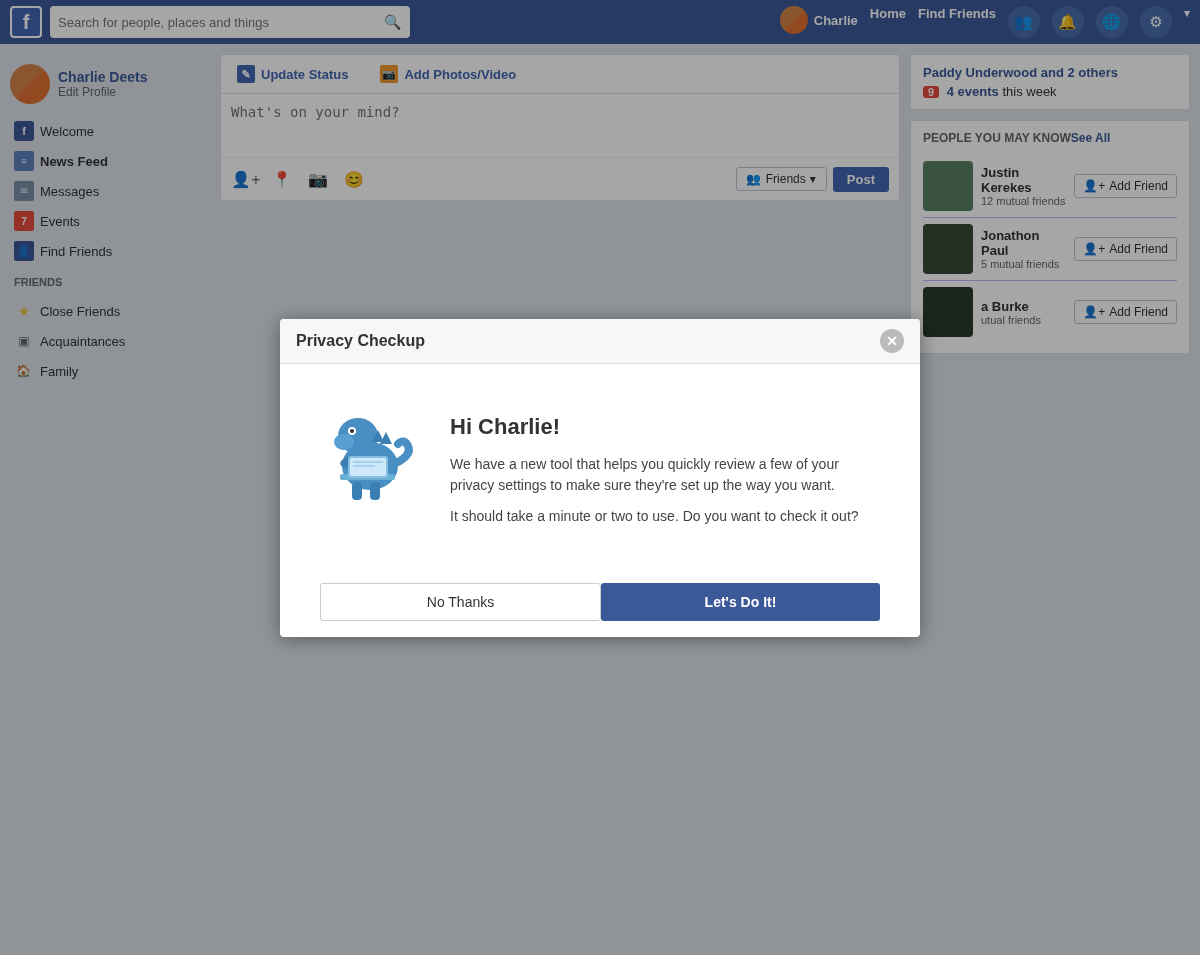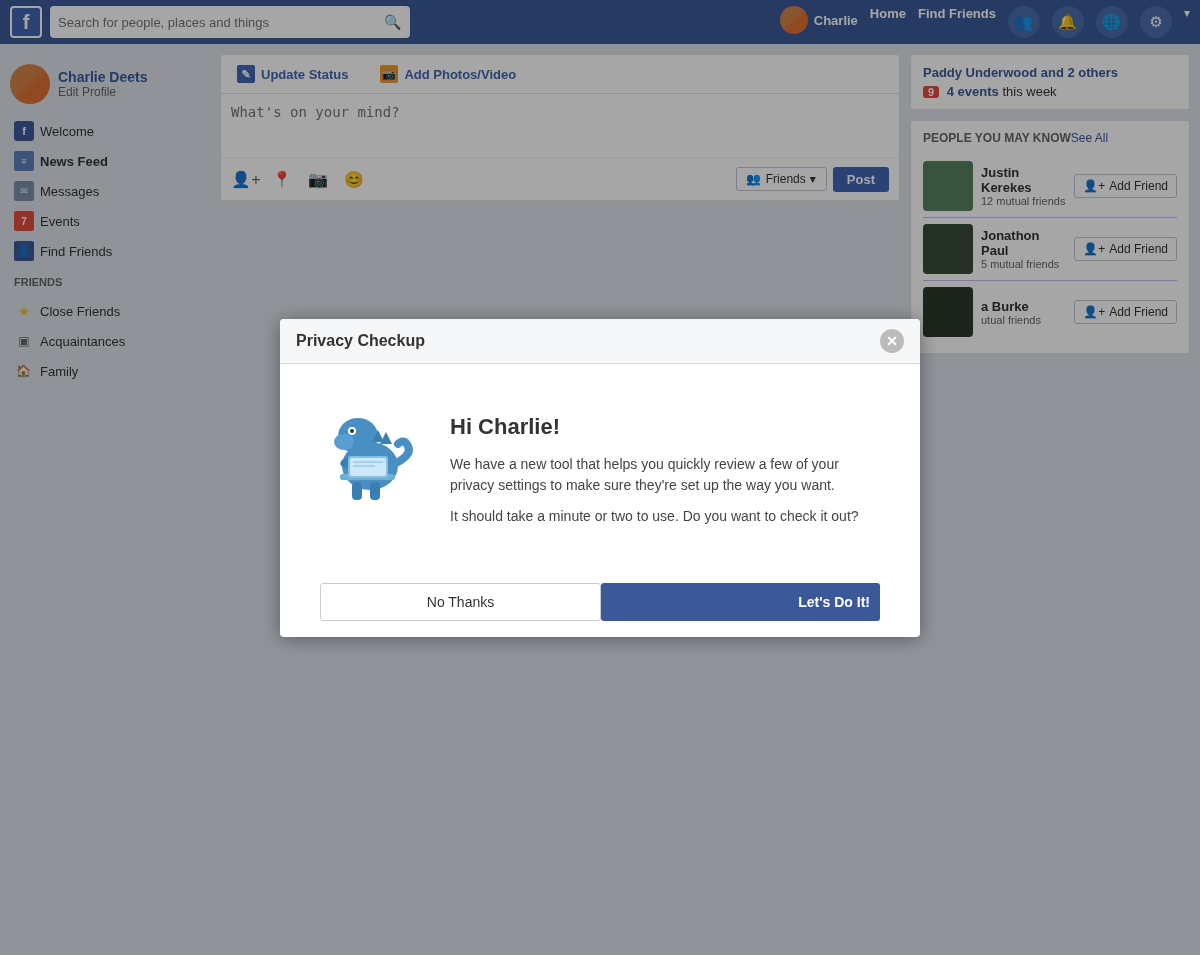--- a/index.html
+++ b/index.html
@@ -190,21 +190,21 @@
       background: #fff;
       border: 1px solid #dddfe2;
       border-radius: 3px;
       padding: 10px 12px;
     }
     .people-header {
       display: flex; justify-content: flex-start; align-items: center;
       margin-bottom: 10px;
     }
     .people-title { font-size: 12px; font-weight: bold; color: #666; text-transform: uppercase; }
-    .people-see-all { font-size: 12px; color: #3b5998; cursor: pointer; }
+    .people-see-all { font-size: 12px; color: #3b5998; cursor: pointer; font-weight: bold; }
 
     .people-item {
       display: flex; align-items: center; gap: 8px;
       padding: 6px 0; border-bottom: 1px solid #c4b5fd;
     }
     .people-item:last-child { border-bottom: none; }
     .people-avatar {
       width: 50px; height: 50px; border-radius: 4px;
       background: #8a9bb0; flex-shrink: 0;
       overflow: hidden; display: flex; align-items: center; justify-content: center;
@@ -266,21 +266,21 @@
       display: flex; justify-content: center;
     }
     .btn-no-thanks {
       flex: 1; padding: 10px;
       background: #fff; border: 1px solid #ccc; border-radius: 3px;
       font-size: 14px; color: #333; cursor: pointer;
     }
     .btn-lets-do {
       flex: 1; padding: 10px;
       background: #3b5998; border: none; border-radius: 3px;
-      font-size: 14px; color: #fff; font-weight: bold; cursor: pointer; text-align: right;
+      font-size: 14px; color: #fff; font-weight: bold; cursor: pointer;
     }
 
     
     .avatar-charlie {
       background: linear-gradient(135deg, #d4854a 40%, #e07030 60%);
     }
   </style>
 </head>
 <body>
 

